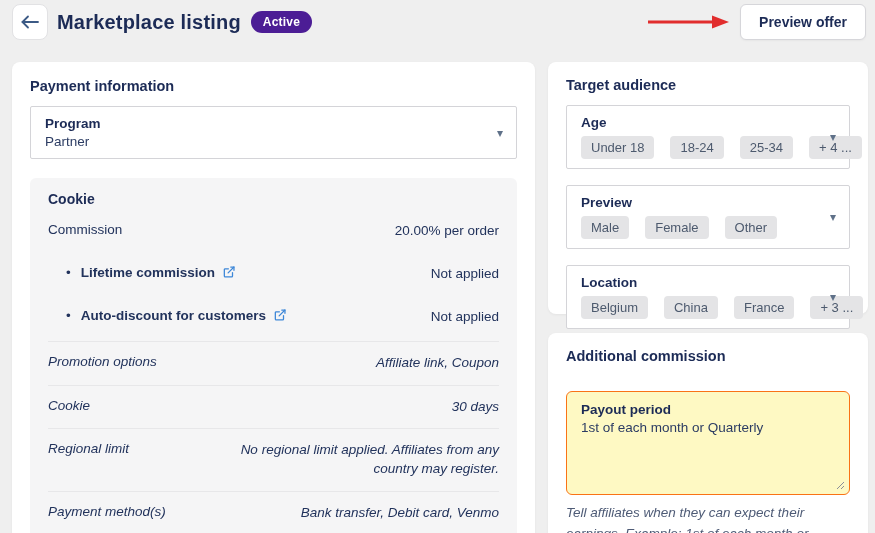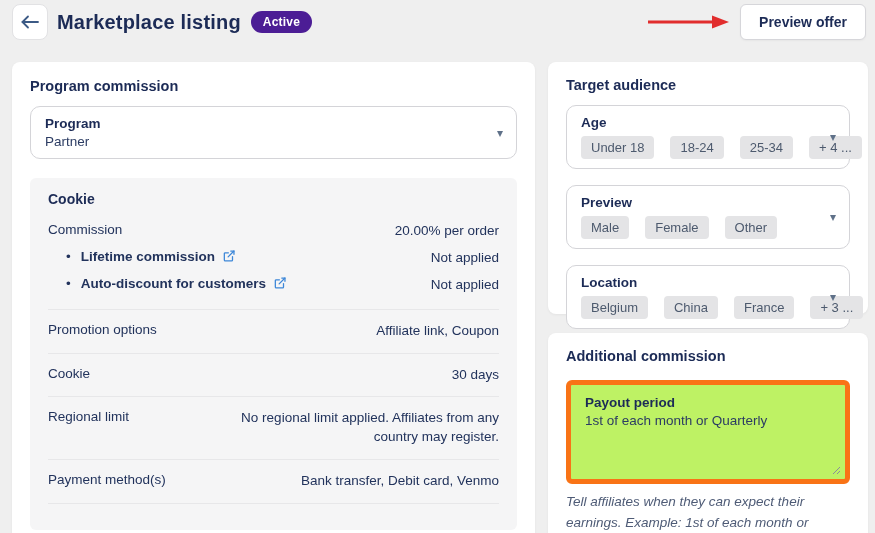--- a/index.html
+++ b/index.html
@@ -40,21 +40,21 @@
   .card { background:#fff; border-radius:8px; box-shadow:0 1px 3px rgba(0,0,0,.05); }
   .left-card { width:523px; padding:16px 18px; }
   .right-col { width:320px; display:flex; flex-direction:column; gap:19px; }
   .ta-card { height:252px; padding:15px 18px; }
   .ai-card { flex:1; padding:15px 18px; }
 
   .section-title { font-size:14.5px; font-weight:700; color:#1c2b56; }
 
   
   .select-box {
-    position:relative; border:1px solid #d4d4d8; border-radius:10px;
+    position:relative; border:1px solid #d4d4d8; border-radius:2px;
     padding:9px 34px 9px 14px; margin-top:12px; background:#fff; cursor:pointer;
   }
   .field-label { font-size:13.5px; font-weight:700; color:#1c2b56; }
   .field-value { font-size:13.5px; color:#2c3c63; margin-top:3px; }
   .caret {
     position:absolute; right:13px; top:50%; transform:translateY(-50%);
     font-size:12px; color:#5f7189; line-height:1;
   }
   .chip-row { display:flex; gap:16px; margin-top:6px; }
   .chip {
@@ -64,31 +64,31 @@
 
   
   .summary {
     background:#f5f5f6; border-radius:6px; margin-top:19px; padding:13px 18px 2px 18px;
   }
   .summary-title { font-size:14px; font-weight:700; color:#1c2b56; }
   .srow { display:flex; justify-content:space-between; align-items:flex-start; }
   .commission-row { margin-top:15px; }
   .srow-label { font-size:13.5px; color:#22335c; }
   .srow-value { font-size:13.5px; color:#22335c; text-align:right; max-width:268px; line-height:1.4; }
-  .sub-row { margin-top:8px; padding-left:18px; }
+  .sub-row { margin-top:24px; padding-left:18px; }
   .sub-label { font-size:13.5px; font-weight:700; color:#22335c; display:flex; align-items:center; gap:7px; }
   .sub-label::before { content:"•"; font-weight:400; margin-right:3px; color:#22335c; }
   .ext-link { display:inline-flex; cursor:pointer; }
   .bordered-rows { margin-top:14px; }
-  .brow { border-top:1px solid #e7e7e9; padding:12px 0; }
+  .brow { border-top:1px solid #e7e7e9; padding:12px 0;font-style:italic; }
 
   
   .textarea-box {
-    position:relative; border:5px solid #f97316; border-radius:6px;
-    margin-top:16px; padding:10px 14px; height:104px; background:#bef264;
+    position:relative; border:1px solid #f97316; border-radius:6px;
+    margin-top:27px; padding:10px 14px; height:104px; background:#fef9c3;
   }
   .resize-handle { position:absolute; right:4px; bottom:4px; }
   .hint {
     font-style:italic; font-size:13.5px; color:#4e5b76; line-height:1.55; margin-top:8px;
   }
 </style>
 </head>
 <body>
 
 <div class="header">
@@ -104,21 +104,21 @@
   <svg class="annotation-arrow" width="84" height="16" viewBox="0 0 84 16">
     <line x1="2" y1="8" x2="67" y2="8" stroke="#e12d2d" stroke-width="3"></line>
     <polygon points="66,1.5 83,8 66,14.5" fill="#e12d2d"></polygon>
   </svg>
   <button class="preview-btn">Preview offer</button>
 </div>
 
 <div class="main">
 
   <div class="card left-card">
-    <div class="section-title">Program commission</div>
+    <div class="section-title">Payment information</div>
 
     <div class="select-box">
       <div class="field-label">Program</div>
       <div class="field-value">Partner</div>
       <span class="caret">▾</span>
     </div>
 
     <div class="summary">
       <div class="summary-title">Cookie</div>
 

